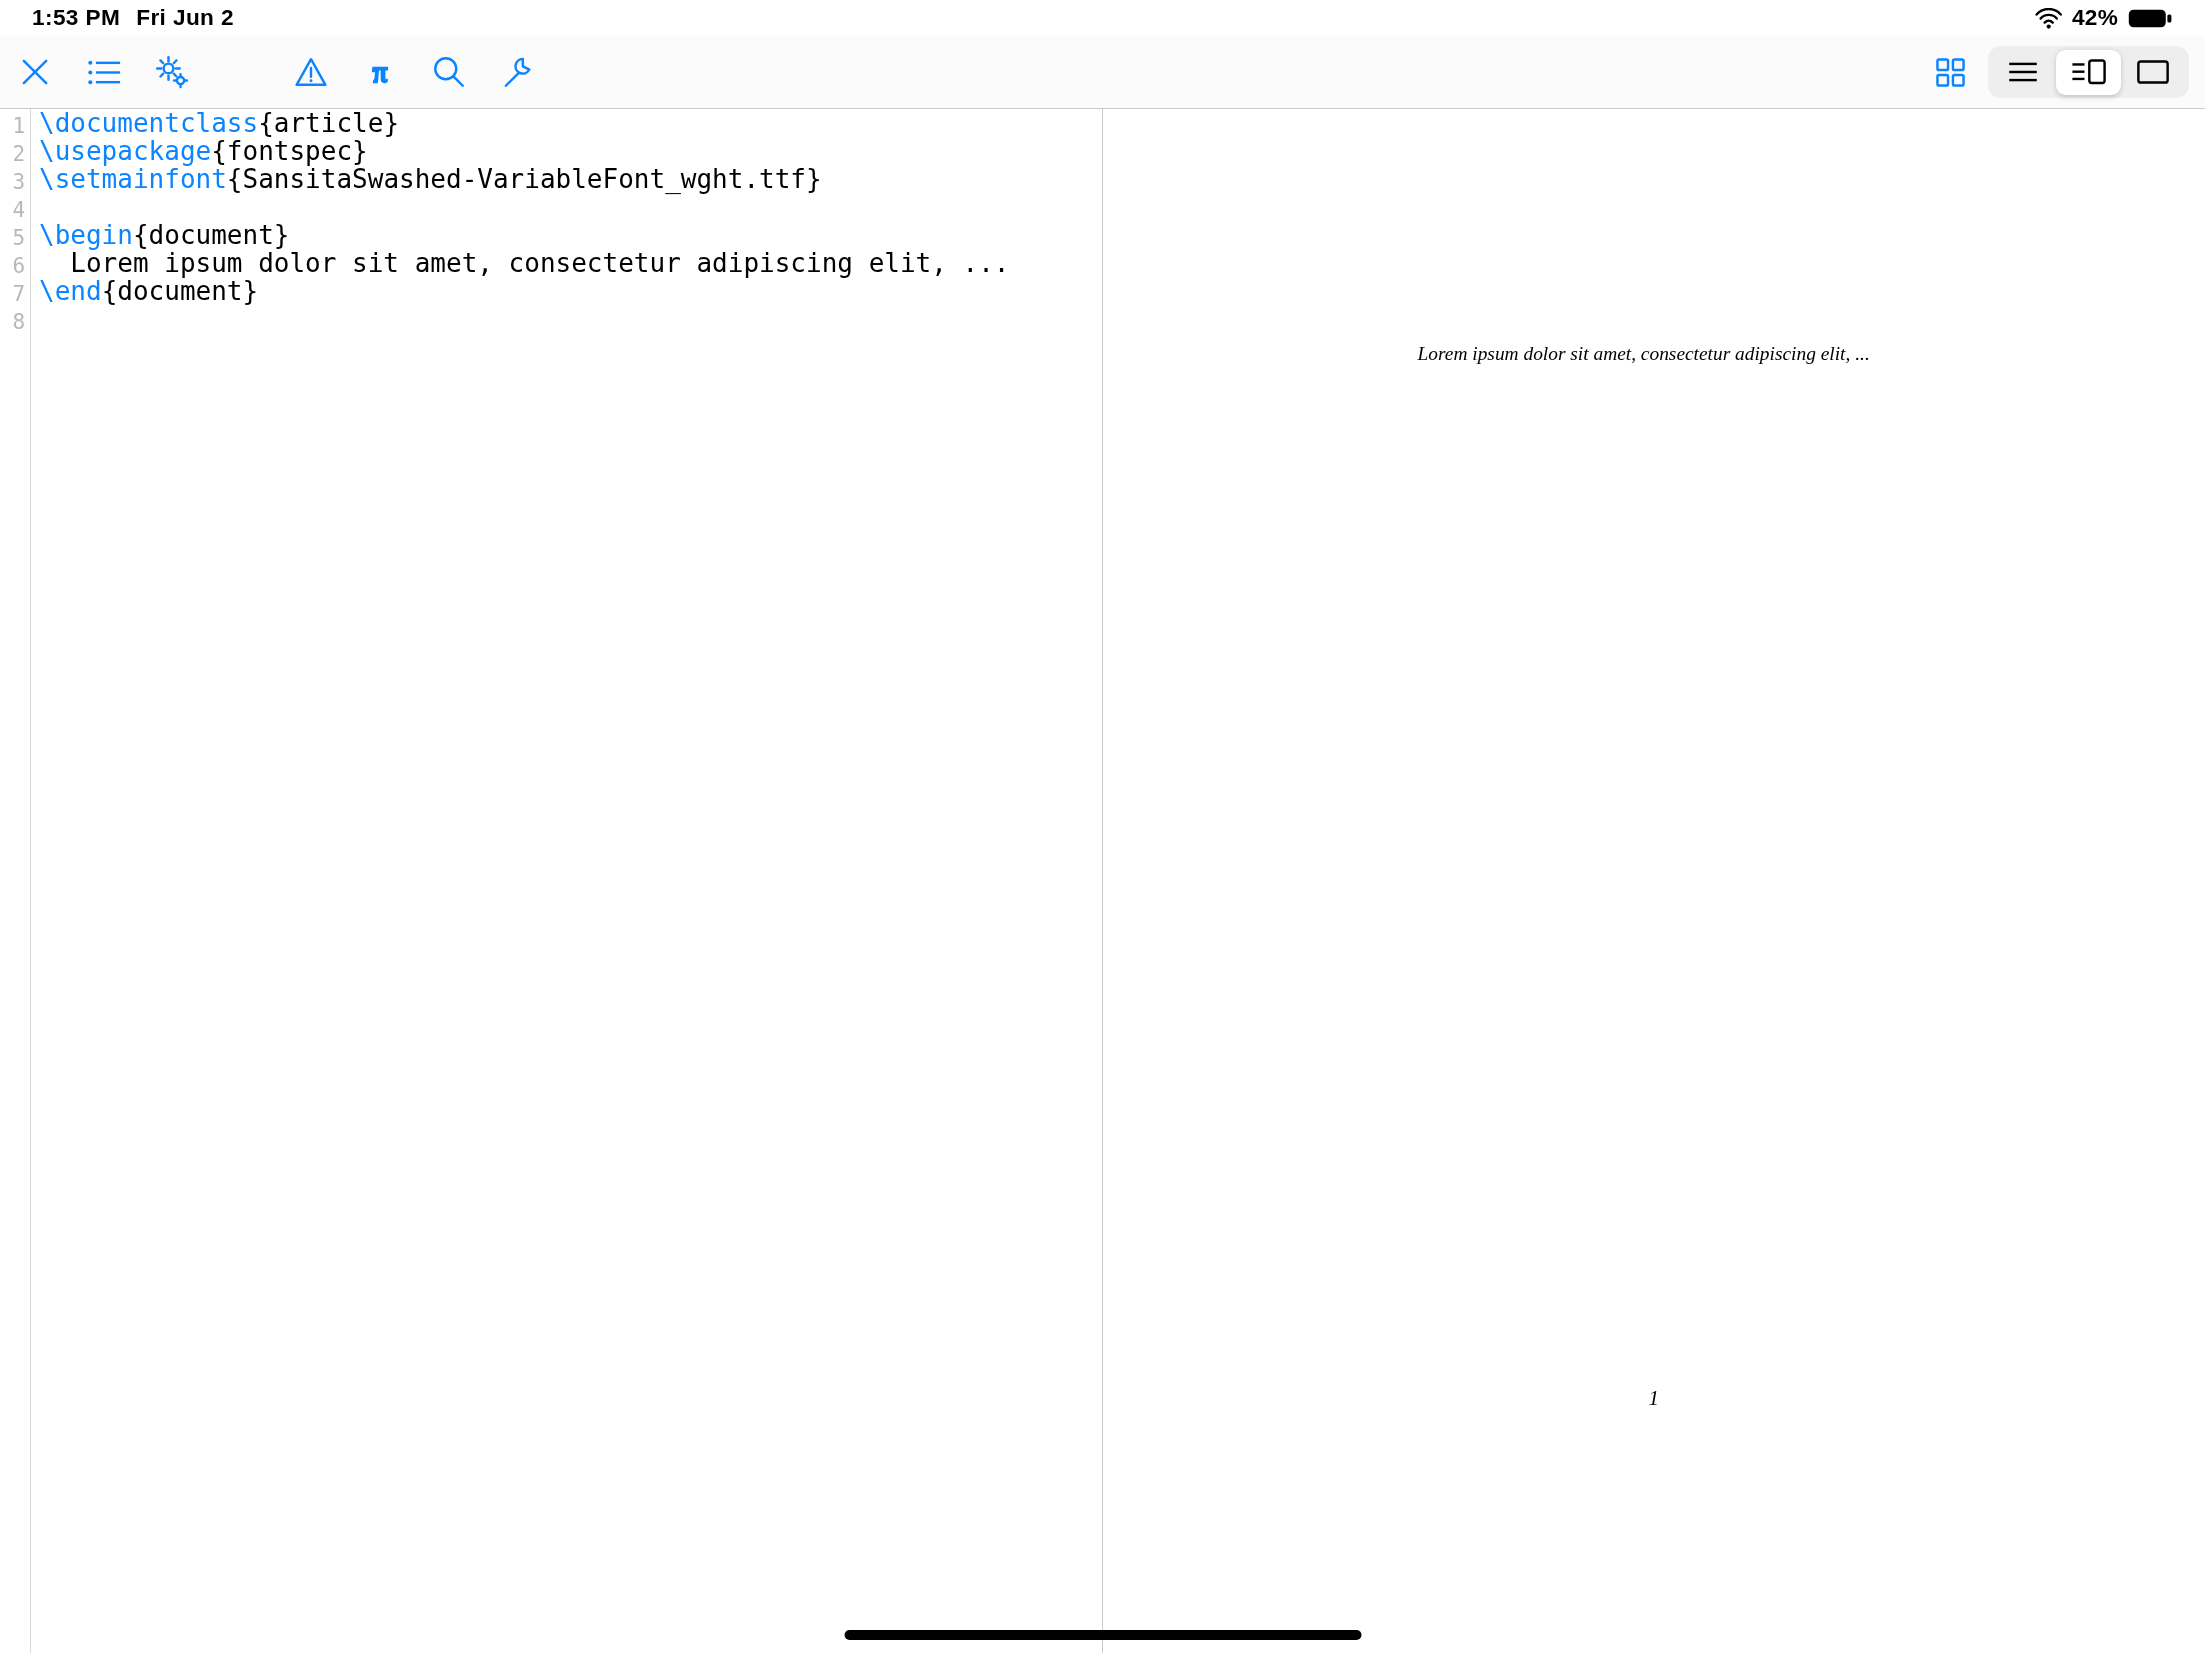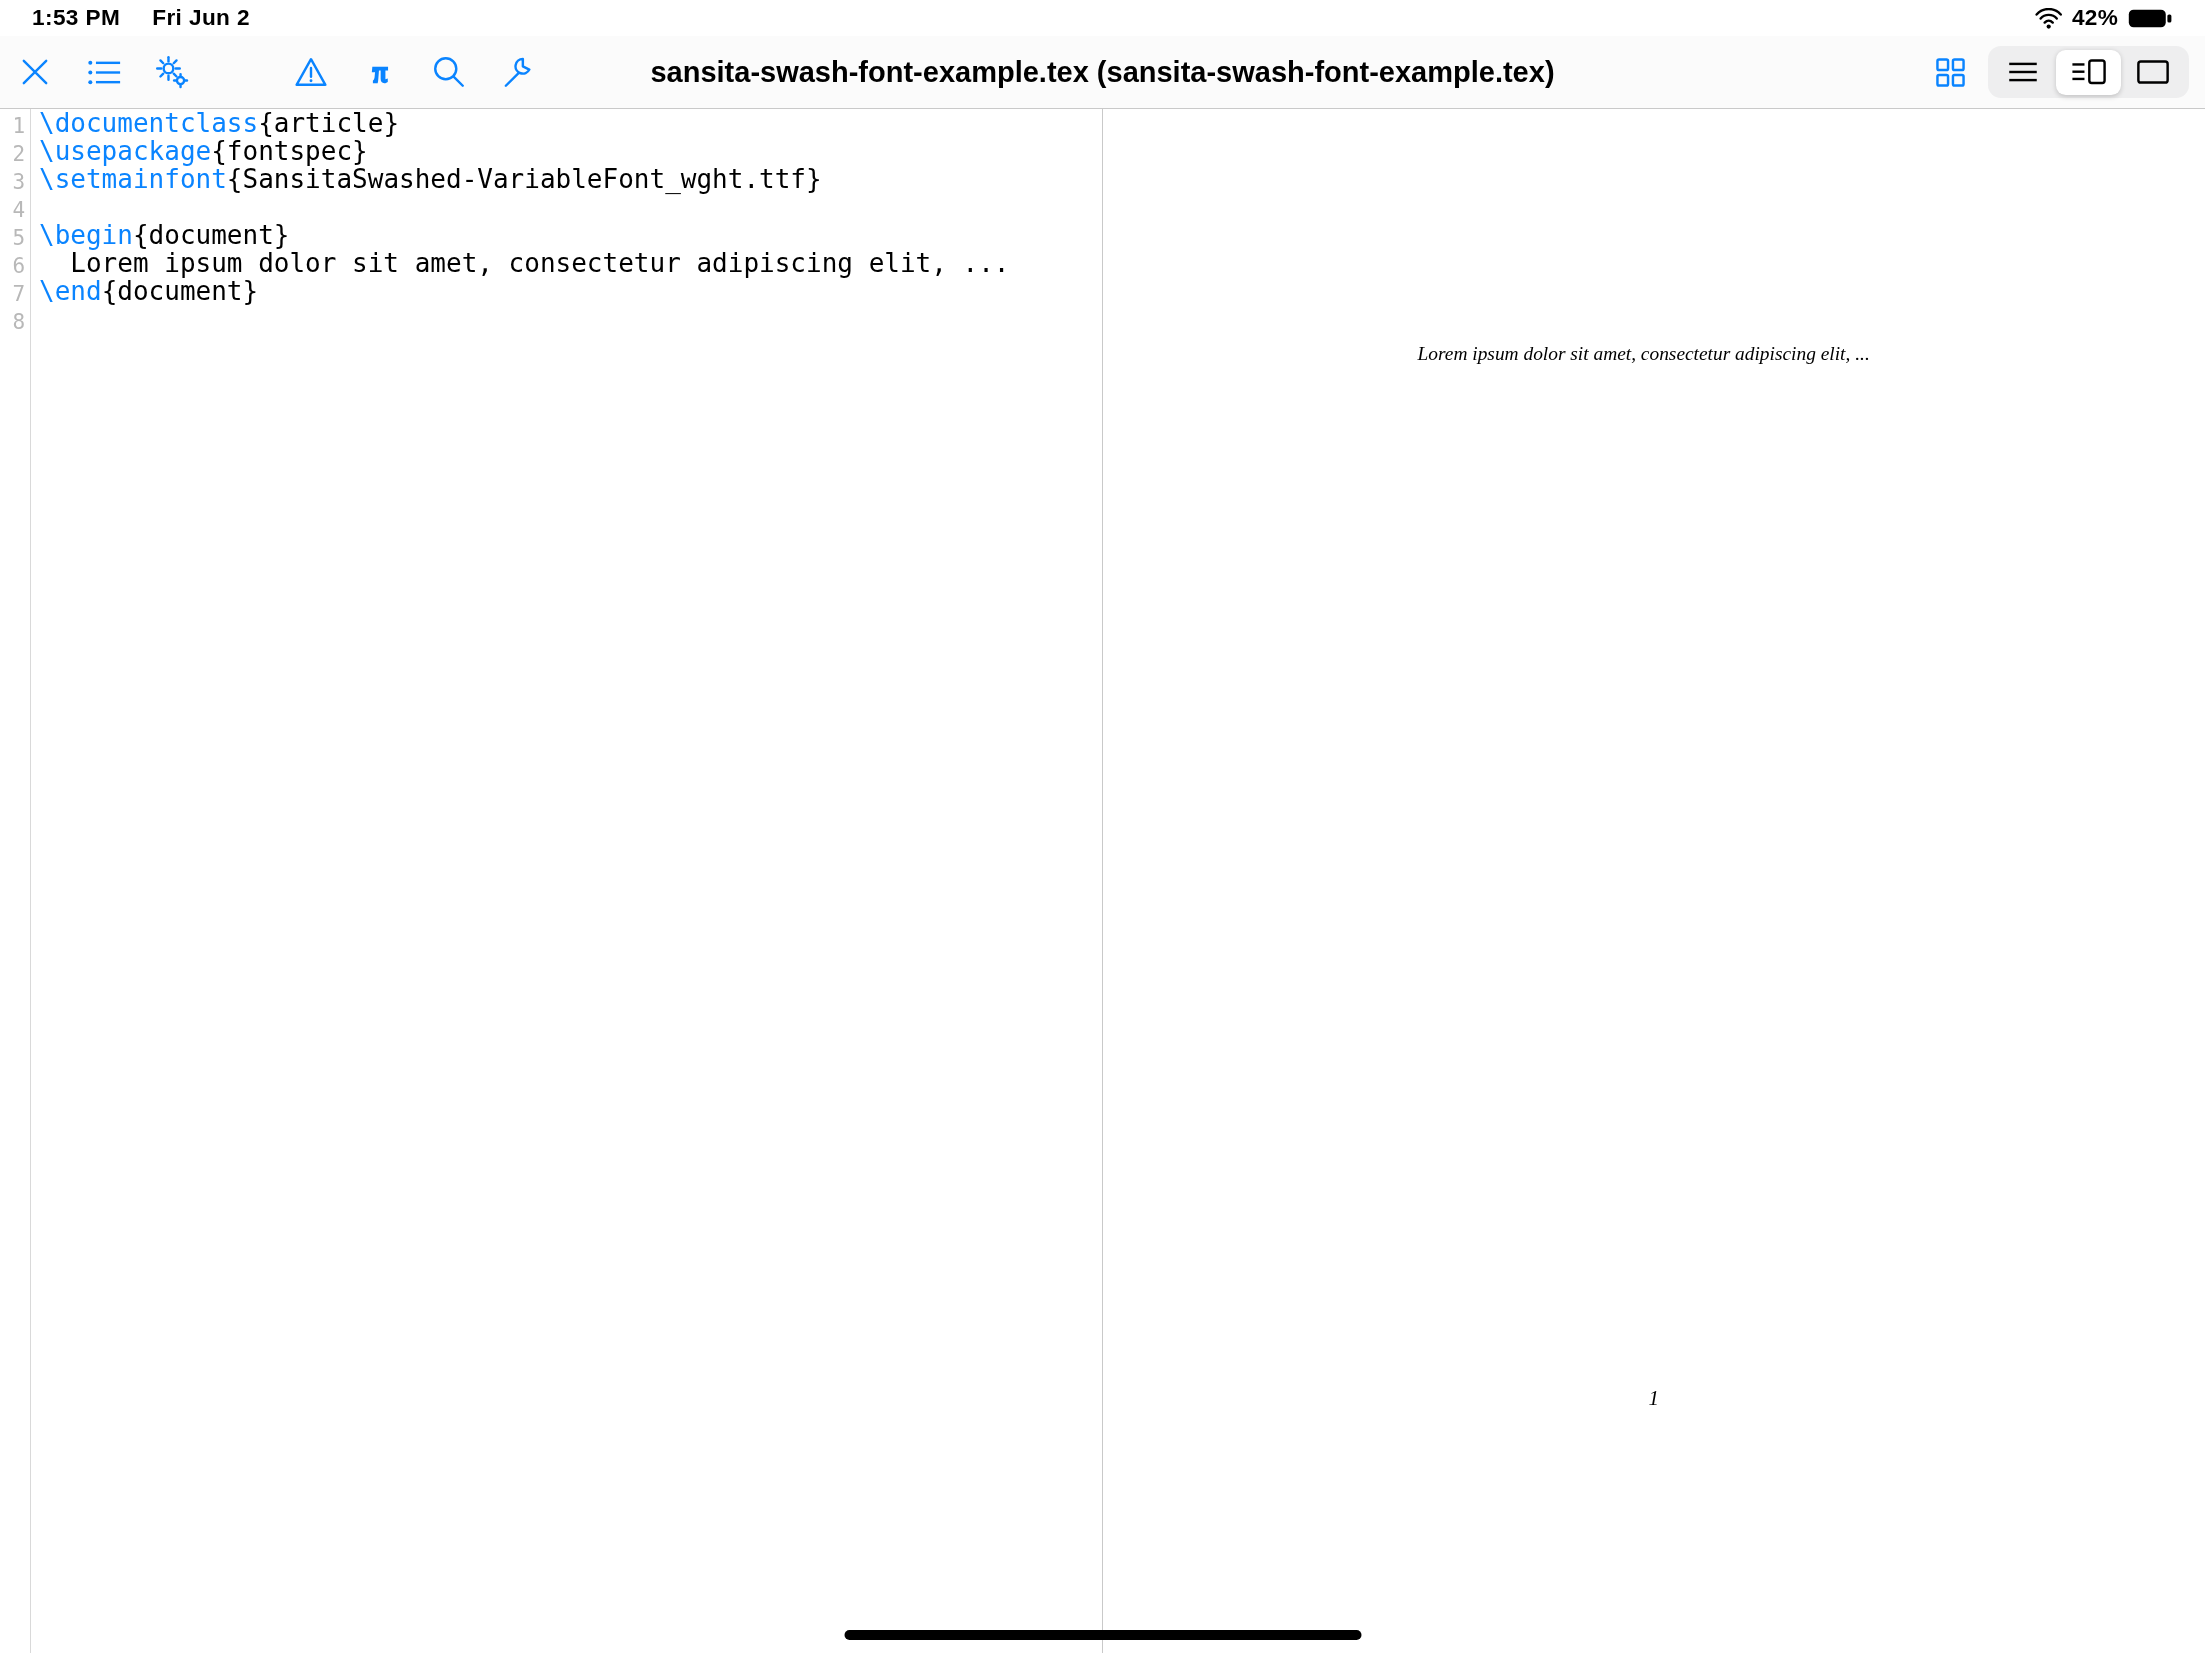--- a/index.html
+++ b/index.html
@@ -20,21 +20,21 @@
     font-family:-apple-system,Helvetica,Arial,sans-serif;
     overflow:hidden;
     position:relative;
     color:var(--text);
   }
   
   .status-bar{
     height:36px;display:flex;align-items:center;justify-content:space-between;
     padding:0 32px;font-size:22.6px;font-weight:600;letter-spacing:0.4px;
   }
-  .status-left{display:flex;gap:32px;align-items:center;}
+  .status-left{display:flex;gap:16px;align-items:center;}
   .status-right{display:flex;gap:9.7px;align-items:center;}
   .wifi-icon svg,.battery-icon svg{display:block;}
   
   .toolbar{
     height:73px;display:flex;align-items:center;
     border-bottom:1.6px solid var(--border);
     background:var(--bar-bg);
     position:relative;
   }
   .tb-group{display:flex;align-items:center;}
@@ -177,21 +177,20 @@
           <line x1="27" y1="27" x2="38" y2="38" stroke-linecap="round"></line>
         </svg>
     </div>
     <div class="tb-btn">
       <svg width="34" height="34" viewBox="0 0 42 42">
           <path d="M27 5 a9 9 0 1 0 8 13 l-8 -4 l0 -8 z M22 22 L6 38" stroke-linecap="round" stroke-linejoin="round"></path>
         </svg>
     </div>
   </div>
 
-  <div class="page-title">sansita-swash-font-example.tex (sansita-swash-font-example.tex)</div>
 
   <div class="tb-right">
     <div class="tb-btn grid-btn" style="width:52px">
       <svg width="31" height="31" viewBox="0 0 38 38">
           <rect x="3" y="3" width="13" height="13" rx="2"></rect>
           <rect x="22" y="3" width="13" height="13" rx="2"></rect>
           <rect x="3" y="22" width="13" height="13" rx="2"></rect>
           <rect x="22" y="22" width="13" height="13" rx="2"></rect>
         </svg>
     </div>

